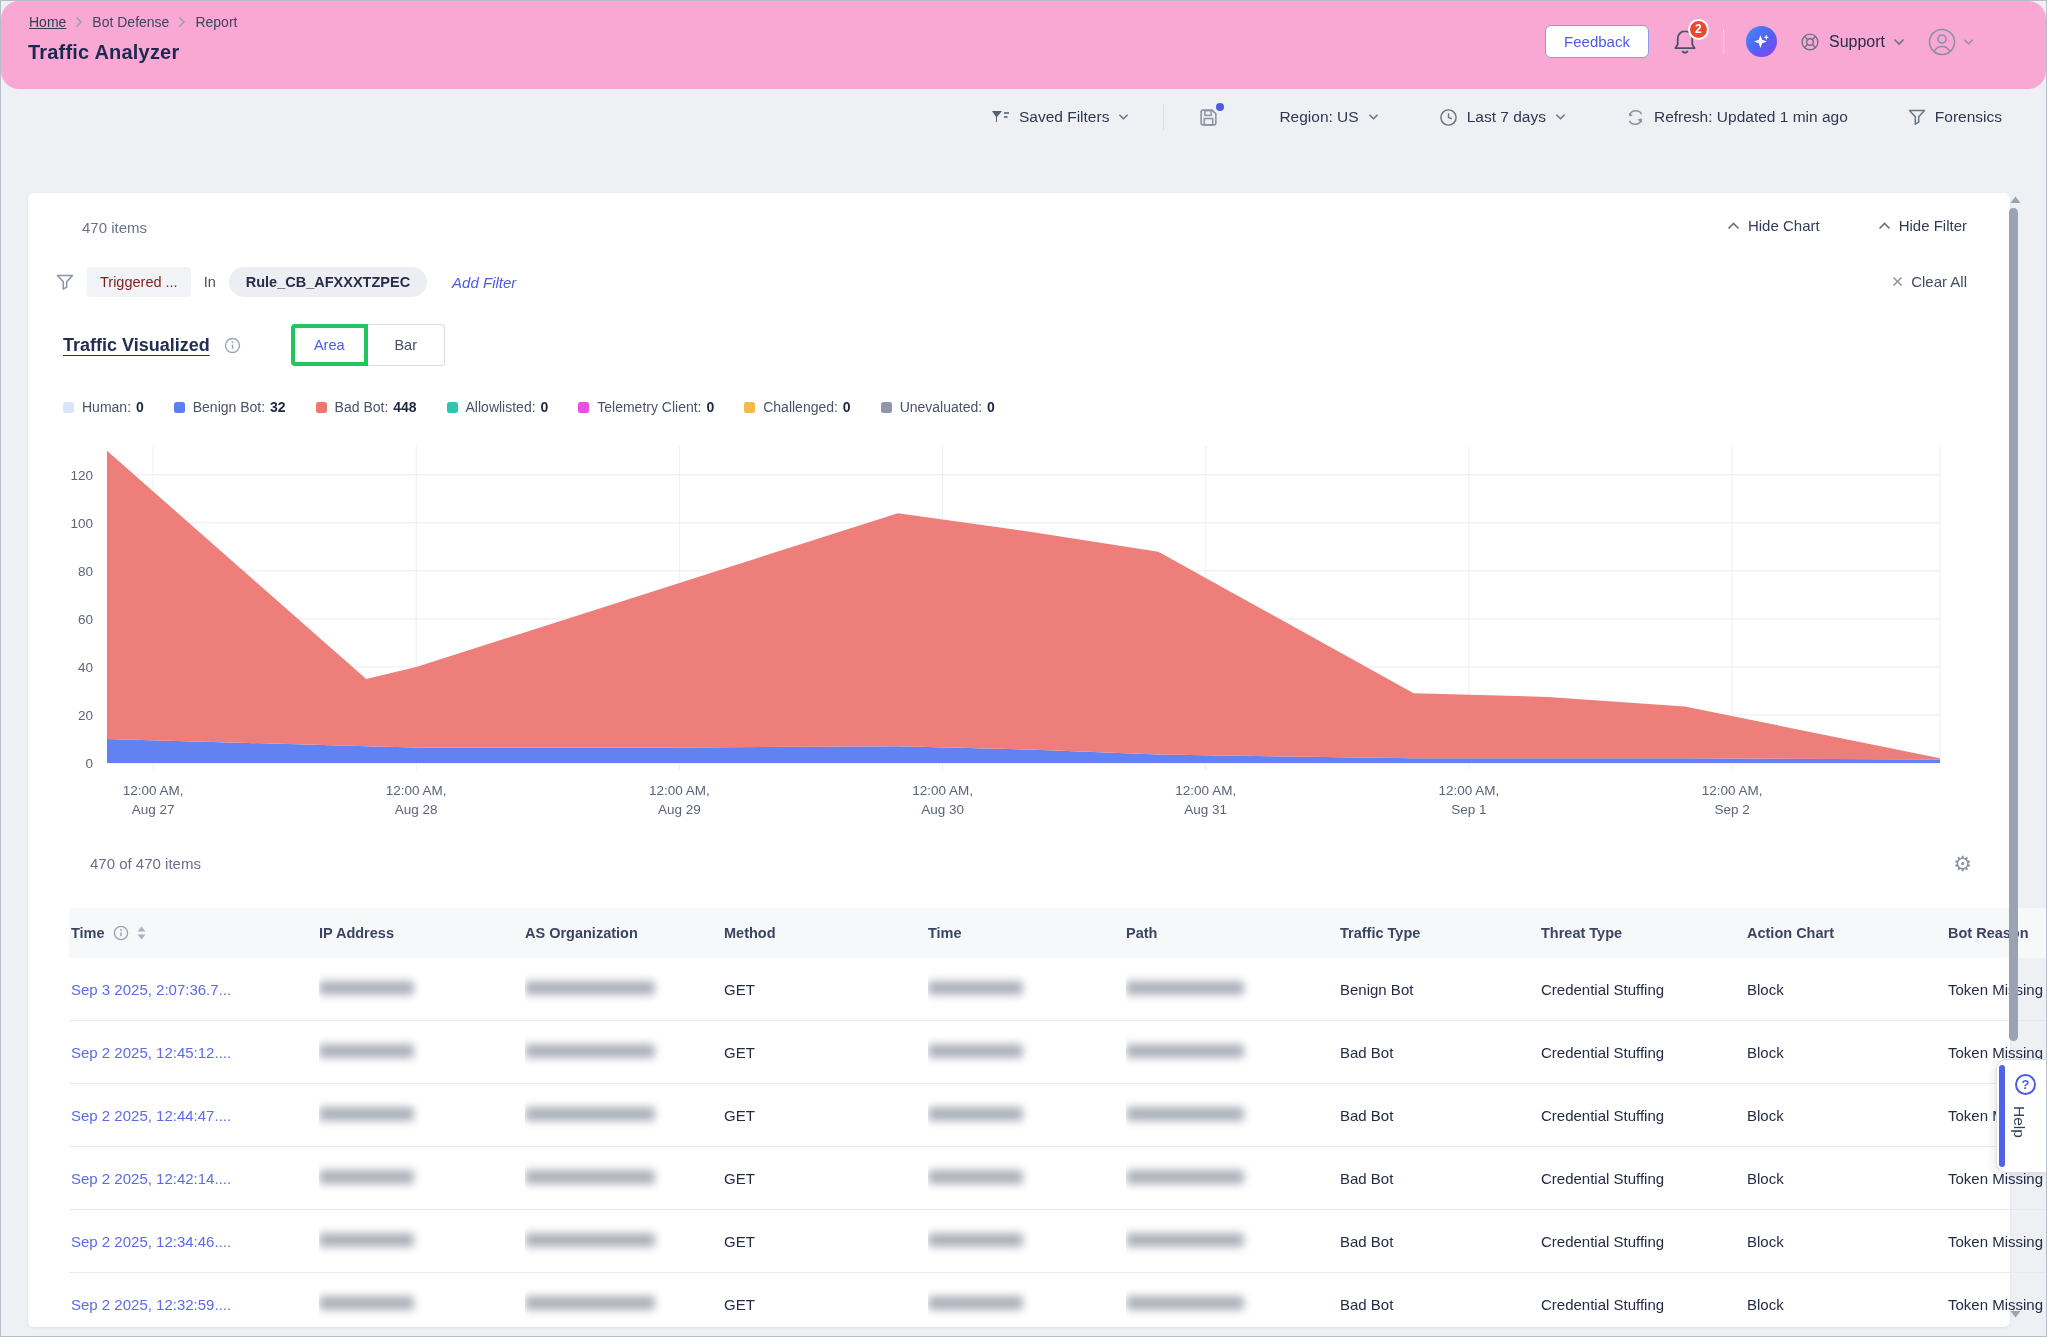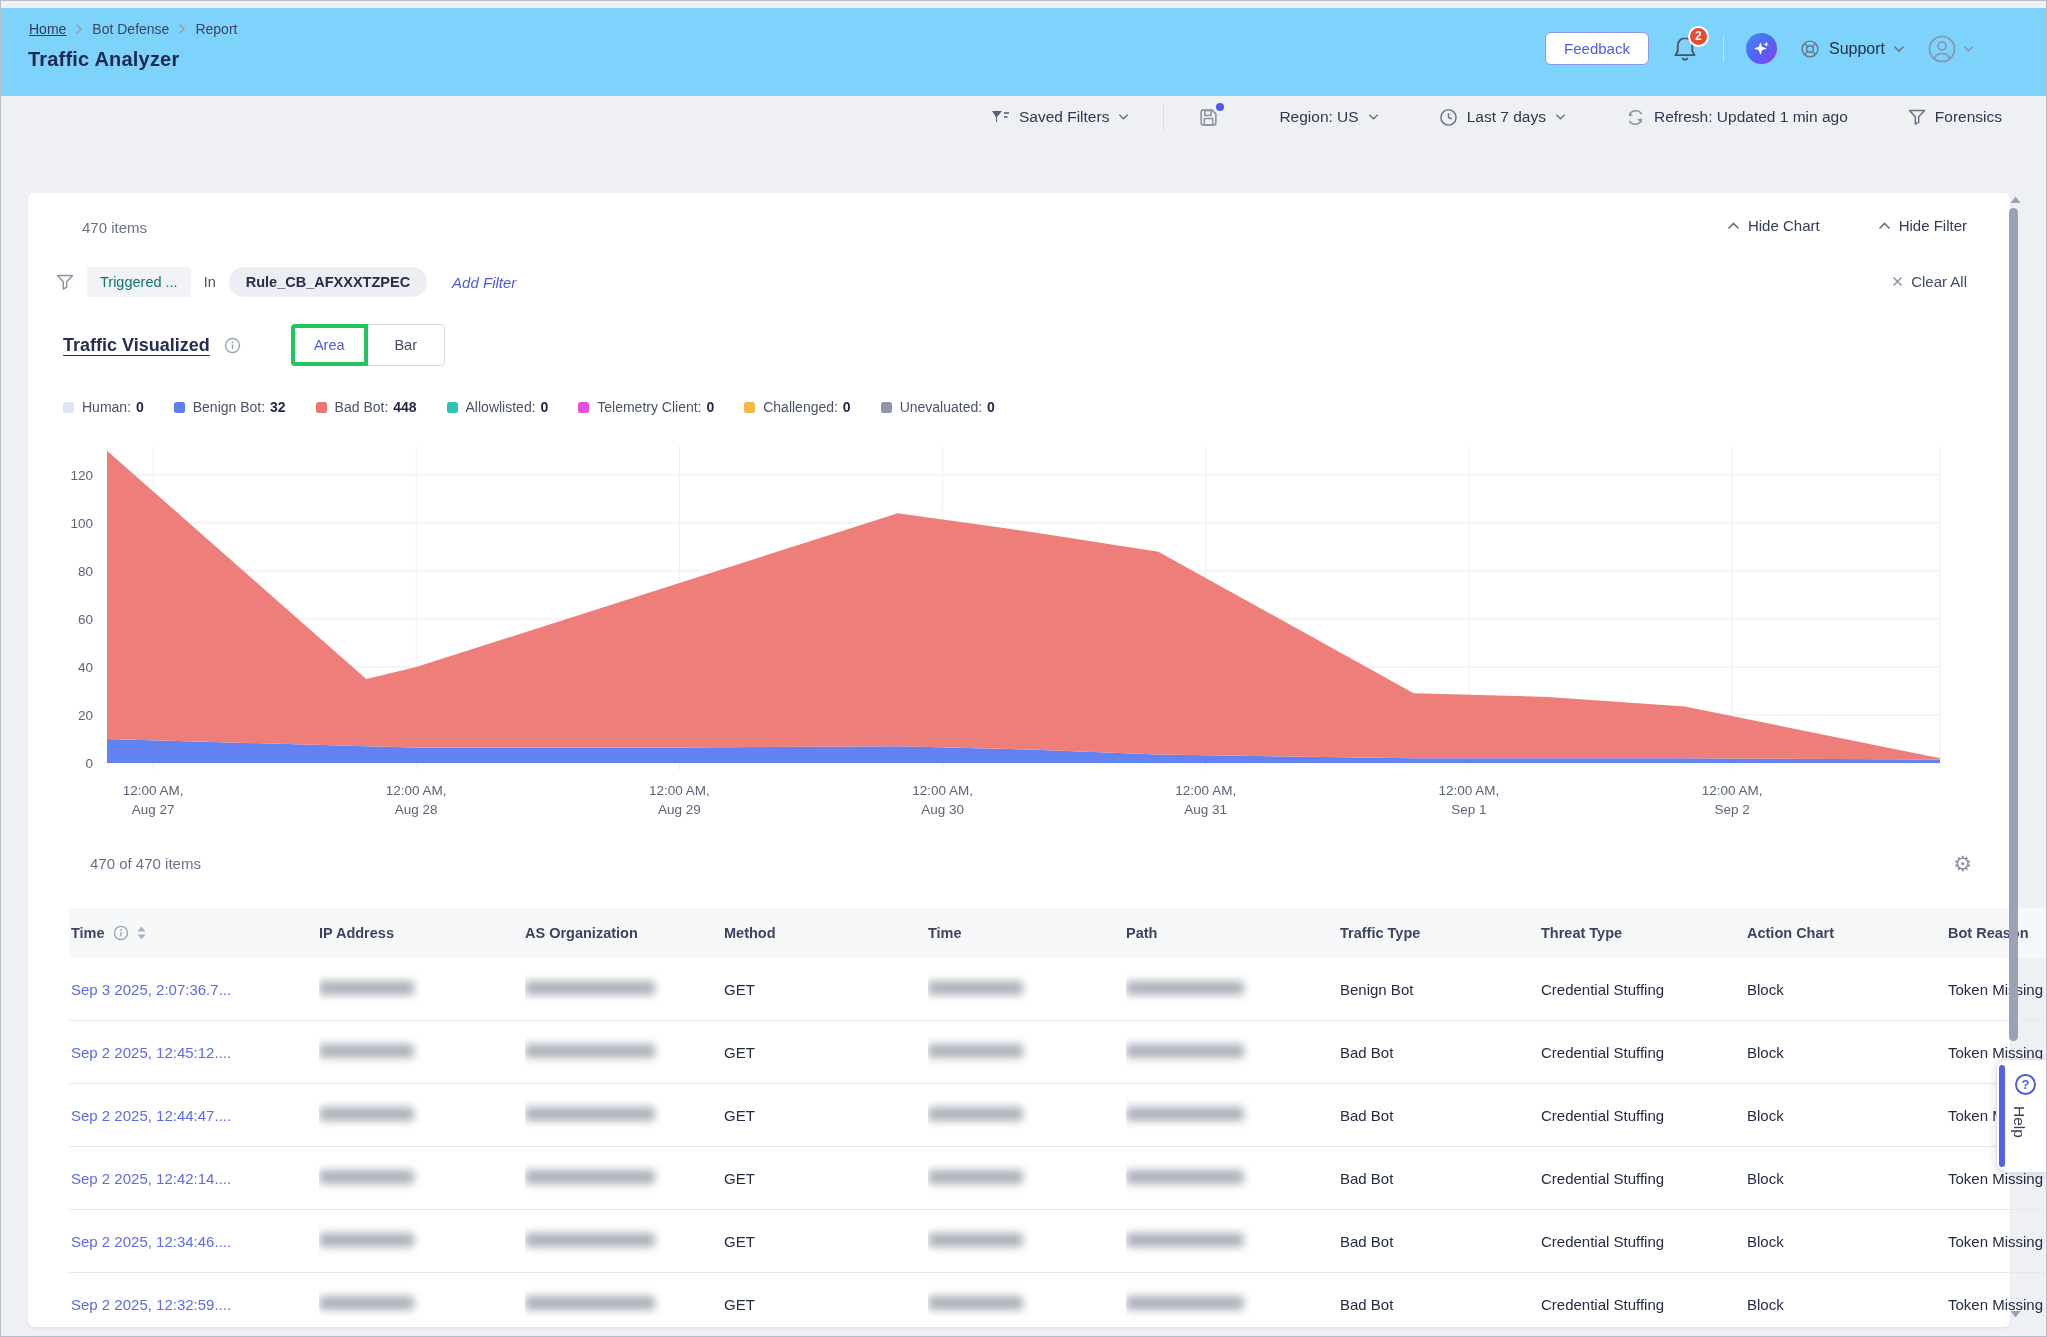--- a/index.html
+++ b/index.html
@@ -3,21 +3,21 @@
 <meta charset="utf-8">
 <style>
   html,body{margin:0;padding:0;}
   body{
     width:2047px;height:1337px;position:relative;overflow:hidden;
     background:#eef0f4;border:1px solid #b8bec8;box-sizing:border-box;
     font-family:"Liberation Sans",sans-serif;color:#2a3352;
     -webkit-font-smoothing:antialiased;
   }
   
-  .topbar{position:absolute;top:7px;left:0;width:100%;height:88px;background:#7dd3fc;}
+  .topbar{position:absolute;top:0;left:0;width:100%;height:88px;background:#f9a8d4;border-radius:18px;}
   .breadcrumb{position:absolute;top:13px;left:28px;display:flex;align-items:center;gap:9px;font-size:14px;color:#3d465e;}
   .breadcrumb .crumb-link{color:#333c54;text-decoration:underline;cursor:pointer;}
   .breadcrumb .sep{color:#98a0b0;display:flex;align-items:center;}
   .page-title{position:absolute;top:40px;left:27px;font-size:20px;font-weight:700;color:#1d2850;letter-spacing:.2px;}
   .top-right{position:absolute;top:24px;right:72px;display:flex;align-items:center;gap:22px;}
   .btn-feedback{border:1px solid #8d99f0;color:#4c5ae6;background:#fff;border-radius:6px;
     font-size:15px;padding:8px 18px;font-family:inherit;cursor:pointer;line-height:1;}
   .bell-wrap{position:relative;width:30px;height:32px;cursor:pointer;}
   .badge{position:absolute;top:-7px;right:-8px;min-width:21px;height:21px;border-radius:11px;background:#e84a30;
     color:#fff;font-size:12px;font-weight:700;display:flex;align-items:center;justify-content:center;border:2px solid #fff;box-sizing:border-box;}
@@ -33,21 +33,21 @@
   .save-wrap{position:relative;}
   .save-dot{position:absolute;top:-4px;right:-5px;width:8px;height:8px;border-radius:50%;background:#4c5ae6;}
   .gap-lg{margin-left:26px;}
   
   .panel{position:absolute;left:27px;top:192px;width:1958px;height:1134px;background:#fff;border-radius:6px;
     box-shadow:0 1px 3px rgba(20,28,45,.07);padding-left:24px;}
   .items-count{position:absolute;left:54px;top:26px;font-size:15px;color:#6a7388;}
   .hide-group{position:absolute;right:43px;top:24px;display:flex;align-items:center;gap:58px;}
   .hide-item{display:flex;align-items:center;gap:8px;font-size:15px;color:#323b58;cursor:pointer;}
   .filter-row{position:absolute;left:28px;top:74px;display:flex;align-items:center;gap:13px;}
-  .chip{background:#f2f3f6;border-radius:4px;padding:7px 13px;font-size:14.5px;color:#0f766e;cursor:pointer;}
+  .chip{background:#f2f3f6;border-radius:4px;padding:7px 13px;font-size:14.5px;color:#7f1d1d;cursor:pointer;}
   .chip-op{font-size:14.5px;color:#454e66;}
   .chip-value{background:#eceef3;border-radius:16px;padding:7px 17px;font-size:14.5px;font-weight:700;color:#262d48;cursor:pointer;}
   .add-filter{font-size:15px;color:#4c5ae6;margin-left:12px;cursor:pointer;font-style:italic;}
   .clear-all{position:absolute;right:43px;top:80px;display:flex;align-items:center;gap:8px;font-size:15px;color:#424b64;cursor:pointer;}
   .section-head{position:absolute;left:35px;top:133px;display:flex;align-items:center;gap:14px;height:38px;}
   .section-title{font-size:18px;font-weight:700;color:#242e52;text-decoration:underline;text-underline-offset:4px;cursor:pointer;}
   .toggle{display:flex;margin-left:36px;}
   .toggle button{font-family:inherit;font-size:14.5px;padding:9px 0;width:77px;background:#fff;cursor:pointer;}
   .toggle .on{color:#4c5ae6;border:4px solid #22c55e;border-radius:4px 0 0 4px;z-index:1;}
   .toggle .off{color:#454e66;border:1px solid #d9dce3;border-left:none;border-radius:0 4px 4px 0;}

